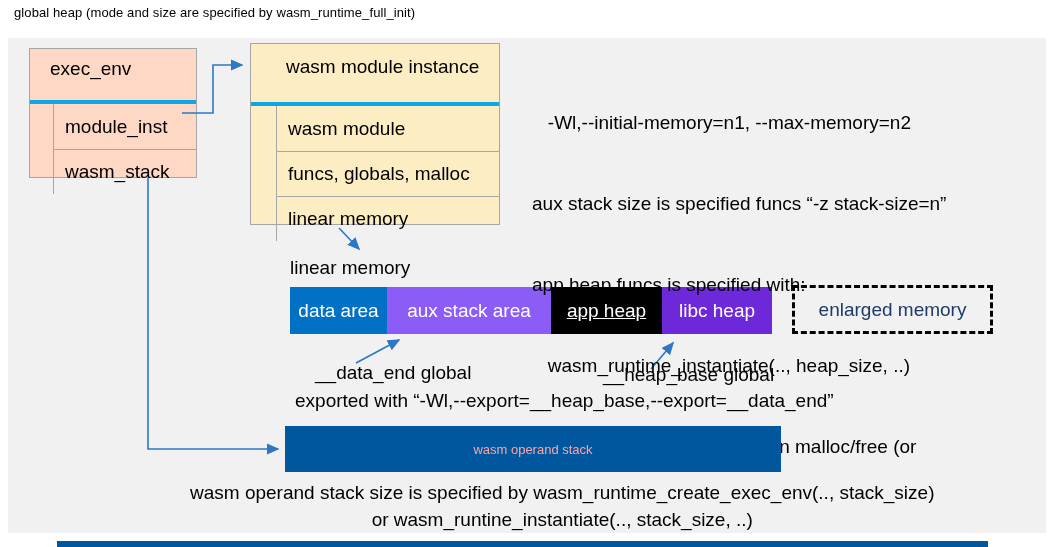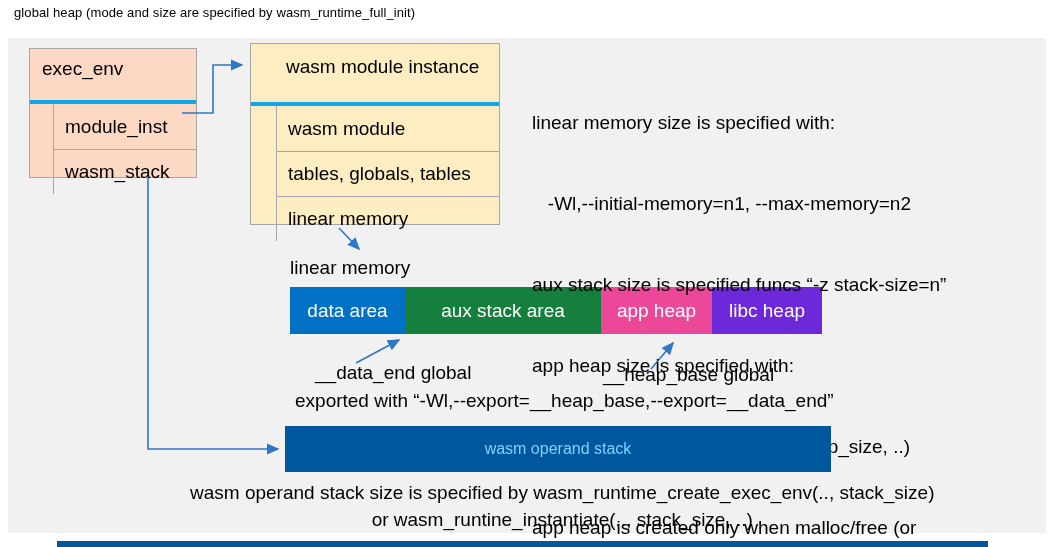--- a/index.html
+++ b/index.html
@@ -13,21 +13,21 @@
   #panel{left:8px;top:38px;width:1038px;height:495px;background:#f1f1f2;}
 
   
   .struct{position:absolute;border:1px solid #a6a6a6;box-sizing:border-box;font-size:19px;}
   .struct .hdr{display:flex;align-items:center;padding-left:12px;box-sizing:border-box;}
   .struct .rows{border-top:4px solid #0ea5e9;margin-top:12px;}
   .struct .row{display:flex;align-items:center;box-sizing:border-box;
     margin-left:23px;border-left:1px solid #a6a6a6;padding-left:11px;}
   .struct .row + .row{border-top:1px solid #a6a6a6;}
   #exec-env{left:29px;top:48px;width:168px;height:130px;background:#fcd8c5;}
-  #exec-env .hdr{height:39px;}
+  #exec-env .hdr{height:39px;margin-left:8px;}
   #exec-env .row{height:45px;}
   #module-instance{left:250px;top:43px;width:250px;height:182px;background:#fcedc3;}
   #module-instance .hdr{height:46px;padding-left:35px;}
   #module-instance .row{height:45px;margin-left:25px;}
 
   
   #connectors{left:0;top:0;width:1054px;height:547px;pointer-events:none;}
 
   
   #lm-label{left:290px;top:257px;font-size:19px;}
@@ -38,22 +38,22 @@
     border:3px dashed #000;display:flex;align-items:center;justify-content:center;
     font-size:19px;background:#f1f1f2;}
 
   .note{font-size:19px;}
   #data-end-label{left:315px;top:362px;}
   #heap-base-label{left:603px;top:364px;}
   #exported-label{left:295px;top:390px;}
 
   #notes-right{left:532px;top:55px;font-size:19px;line-height:27px;white-space:pre;}
 
-  #operand-stack{left:285px;top:426px;width:546px;height:46px;display:flex;
-    align-items:center;justify-content:center;color:#7dd3fc;font-size:16px;}
+  #operand-stack{left:285px;top:426px;width:496px;height:46px;display:flex;
+    align-items:center;justify-content:center;color:#fca5a5;font-size:13px;}
 
   #footer-text{left:190px;top:479px;font-size:19px;line-height:27px;text-align:center;}
 
   #bottom-strip{left:57px;top:541px;width:931px;height:6px;}
 </style>
 </head>
 <body>
 
 <div id="canvas">
 
@@ -66,21 +66,21 @@
     <div class="rows">
       <div class="row">module_inst</div>
       <div class="row">wasm_stack</div>
     </div>
   </div>
 
   <div id="module-instance" class="struct">
     <div class="hdr">wasm module instance</div>
     <div class="rows">
       <div class="row">wasm module</div>
-      <div class="row">tables, globals, tables</div>
+      <div class="row">funcs, globals, malloc</div>
       <div class="row">linear memory</div>
     </div>
   </div>
 
   <svg id="connectors" class="abs" viewBox="0 0 1054 547" xmlns="http://www.w3.org/2000/svg">
     <defs>
       <marker id="arr" markerWidth="9" markerHeight="8" refX="7" refY="3.5" orient="auto">
         <path d="M0,0 L8,3.5 L0,7 Z" fill="#2e77c5"></path>
       </marker>
     </defs>
@@ -92,36 +92,36 @@
     <path d="M148,178 V449 H278" fill="none" stroke="#2e77c5" stroke-width="1.6" marker-end="url(#arr)"></path>
 
     <path d="M356,363 L399,340" fill="none" stroke="#2e77c5" stroke-width="1.6" marker-end="url(#arr)"></path>
 
     <path d="M651,369 L673,343" fill="none" stroke="#2e77c5" stroke-width="1.6" marker-end="url(#arr)"></path>
   </svg>
 
   <div id="lm-label" class="abs">linear memory</div>
 
   <div id="lm-bar" class="abs">
-    <div class="seg" style="width: 115px; background-color: rgb(0, 113, 197);">data area</div>
-    <div class="seg" style="width: 196px; background-color: #15803d;">aux stack area</div>
-    <div class="seg" style="width: 111px; background-color: #ec4899;">app heap</div>
+    <div class="seg" style="width: 97px; background-color: rgb(0, 113, 197);">data area</div>
+    <div class="seg" style="width: 164px; background-color: #8b5cf6;">aux stack area</div>
+    <div class="seg" style="width: 111px; background-color: #000000; text-decoration: underline;">app heap</div>
     <div class="seg" style="width: 110px; background-color: #6d28d9;">libc heap</div>
   </div>
 
+  <div id="enlarged" class="abs" style="color: rgb(31, 57, 104);">enlarged memory</div>
 
   <div id="heap-base-label" class="abs note">__heap_base global</div>
   <div id="data-end-label" class="abs note">__data_end global</div>
   <div id="exported-label" class="abs note">exported with “-Wl,--export=__heap_base,--export=__data_end”</div>
 
   <div id="notes-right" class="abs">
-    <div>linear memory size is specified with:</div>
     <div>   -Wl,--initial-memory=n1, --max-memory=n2</div>
     <div>aux stack size is specified funcs “-z stack-size=n”</div>
-    <div>app heap size is specified with:</div>
+    <div>app heap funcs is specified with:</div>
     <div>   wasm_runtime_instantiate(.., heap_size, ..)</div>
     <div>app heap is created only when malloc/free (or</div>
     
   </div>
 
   <div id="operand-stack" class="abs" style="background-color: rgb(0, 87, 158);">wasm operand stack</div>
 
   <div id="footer-text" class="abs">
     <div>wasm operand stack size is specified by wasm_runtime_create_exec_env(.., stack_size)</div>
     <div>or wasm_runtine_instantiate(.., stack_size, ..)</div>

